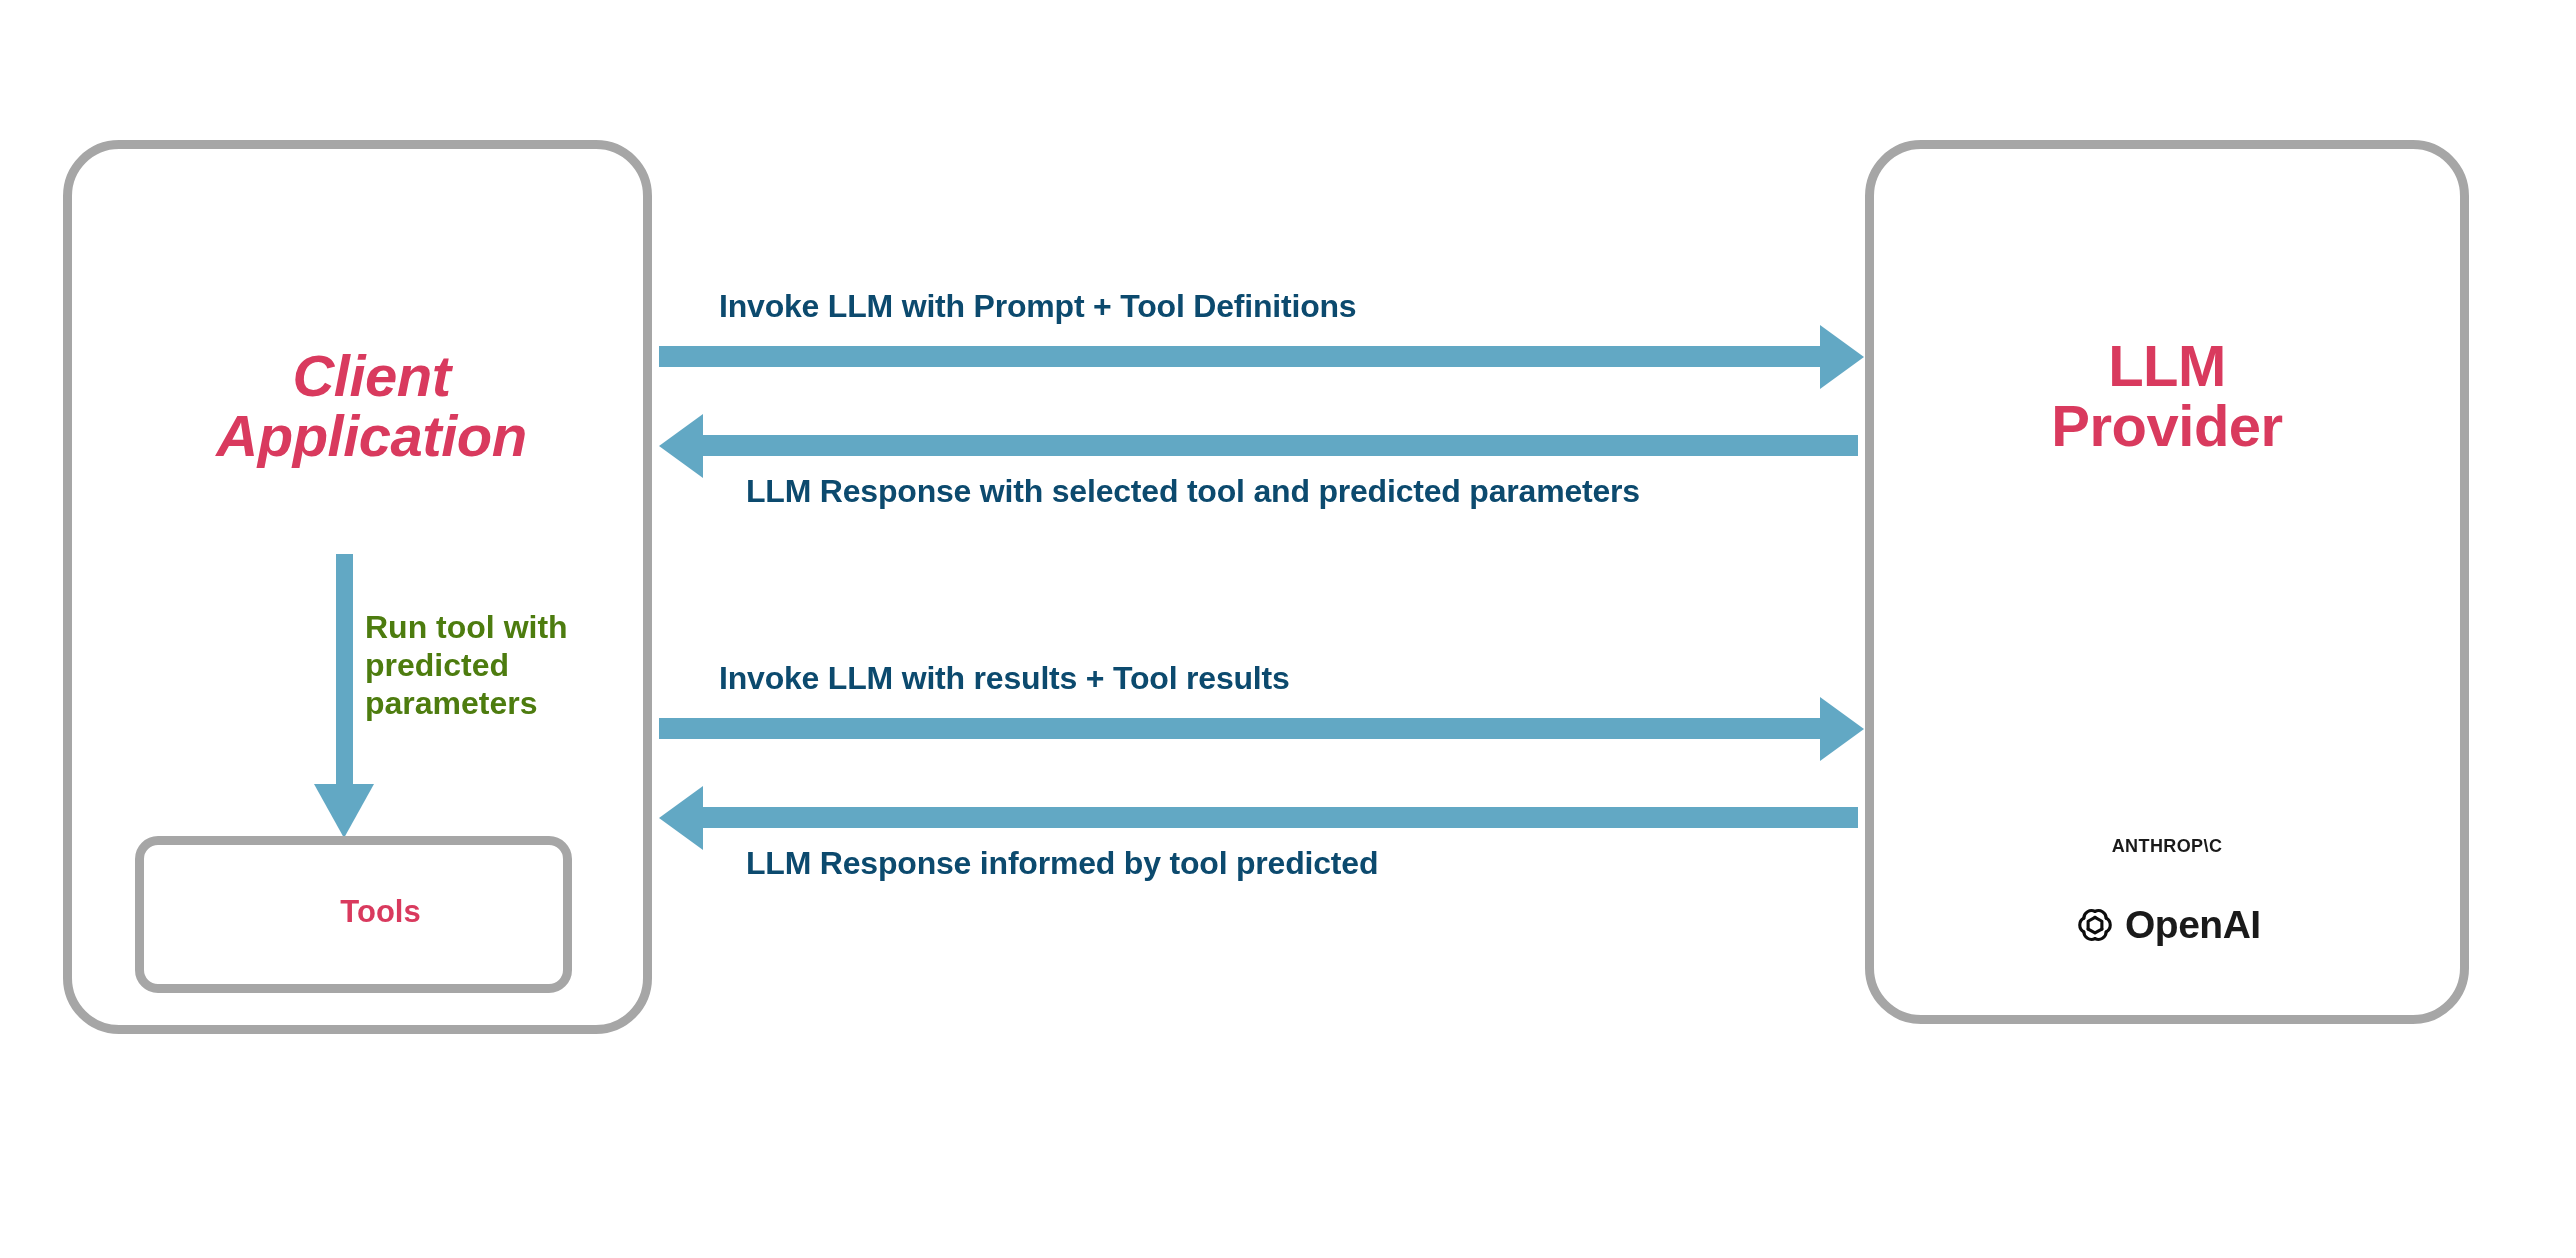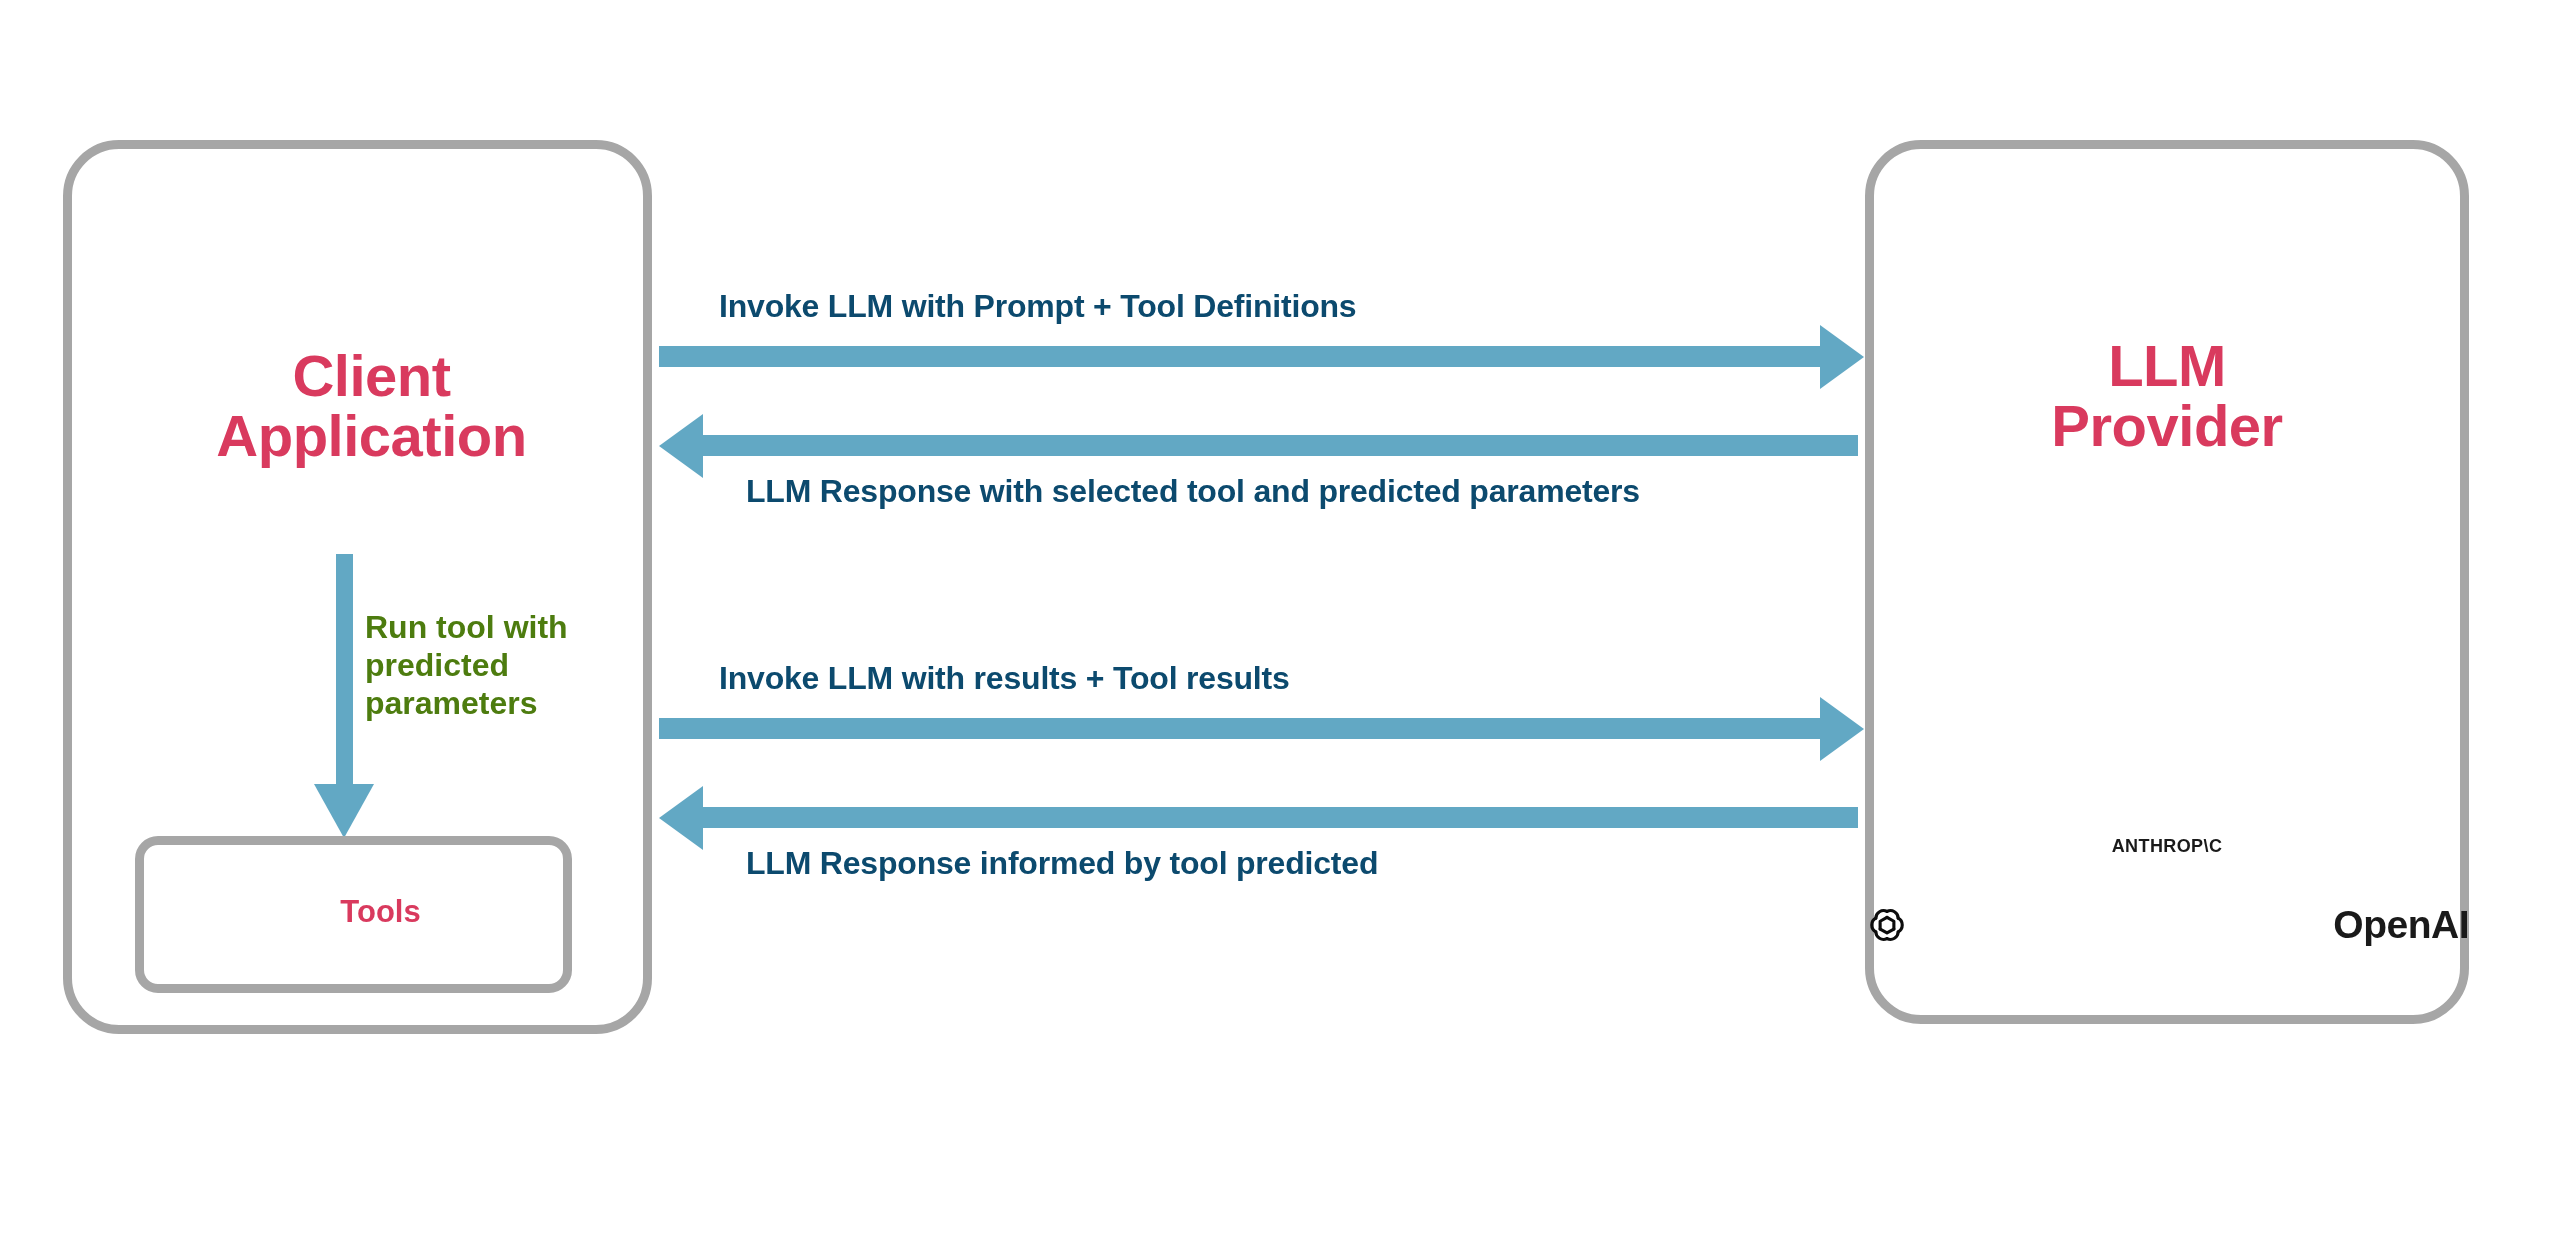--- a/index.html
+++ b/index.html
@@ -45,21 +45,21 @@
   .node-title {
     position: absolute;
     color: #d93a5e;
     font-weight: 700;
     font-size: 58px;
     line-height: 1.04;
     text-align: center;
     letter-spacing: -0.5px;
     white-space: pre-line;
   }
-  #client-title   { left: 63px;  top: 346px; width: 617px; }
+  #client-title   { left: 63px;  top: 346px; width: 617px; font-style: italic; }
   #provider-title { left: 1865px;top: 336px; width: 604px; }
 
   .tools-label {
     position: absolute;
     left: 135px;
     top: 894px;
     width: 491px;
     text-align: center;
     color: #d93a5e;
     font-weight: 700;
@@ -173,21 +173,21 @@
     font-size: 18px;
     letter-spacing: 0.4px;
   }
   #openai-logo {
     position: absolute;
     left: 1865px;
     top: 903px;
     width: 604px;
     display: flex;
     align-items: center;
-    justify-content: space-between;
+    justify-content: center;
     gap: 7.7px;
   }
   #openai-logo .oai-wordmark {
     color: #1a1a1a;
     font-weight: 700;
     font-size: 39px;
     letter-spacing: -0.5px;
   }
   #openai-logo svg { display: block; }
 </style>

